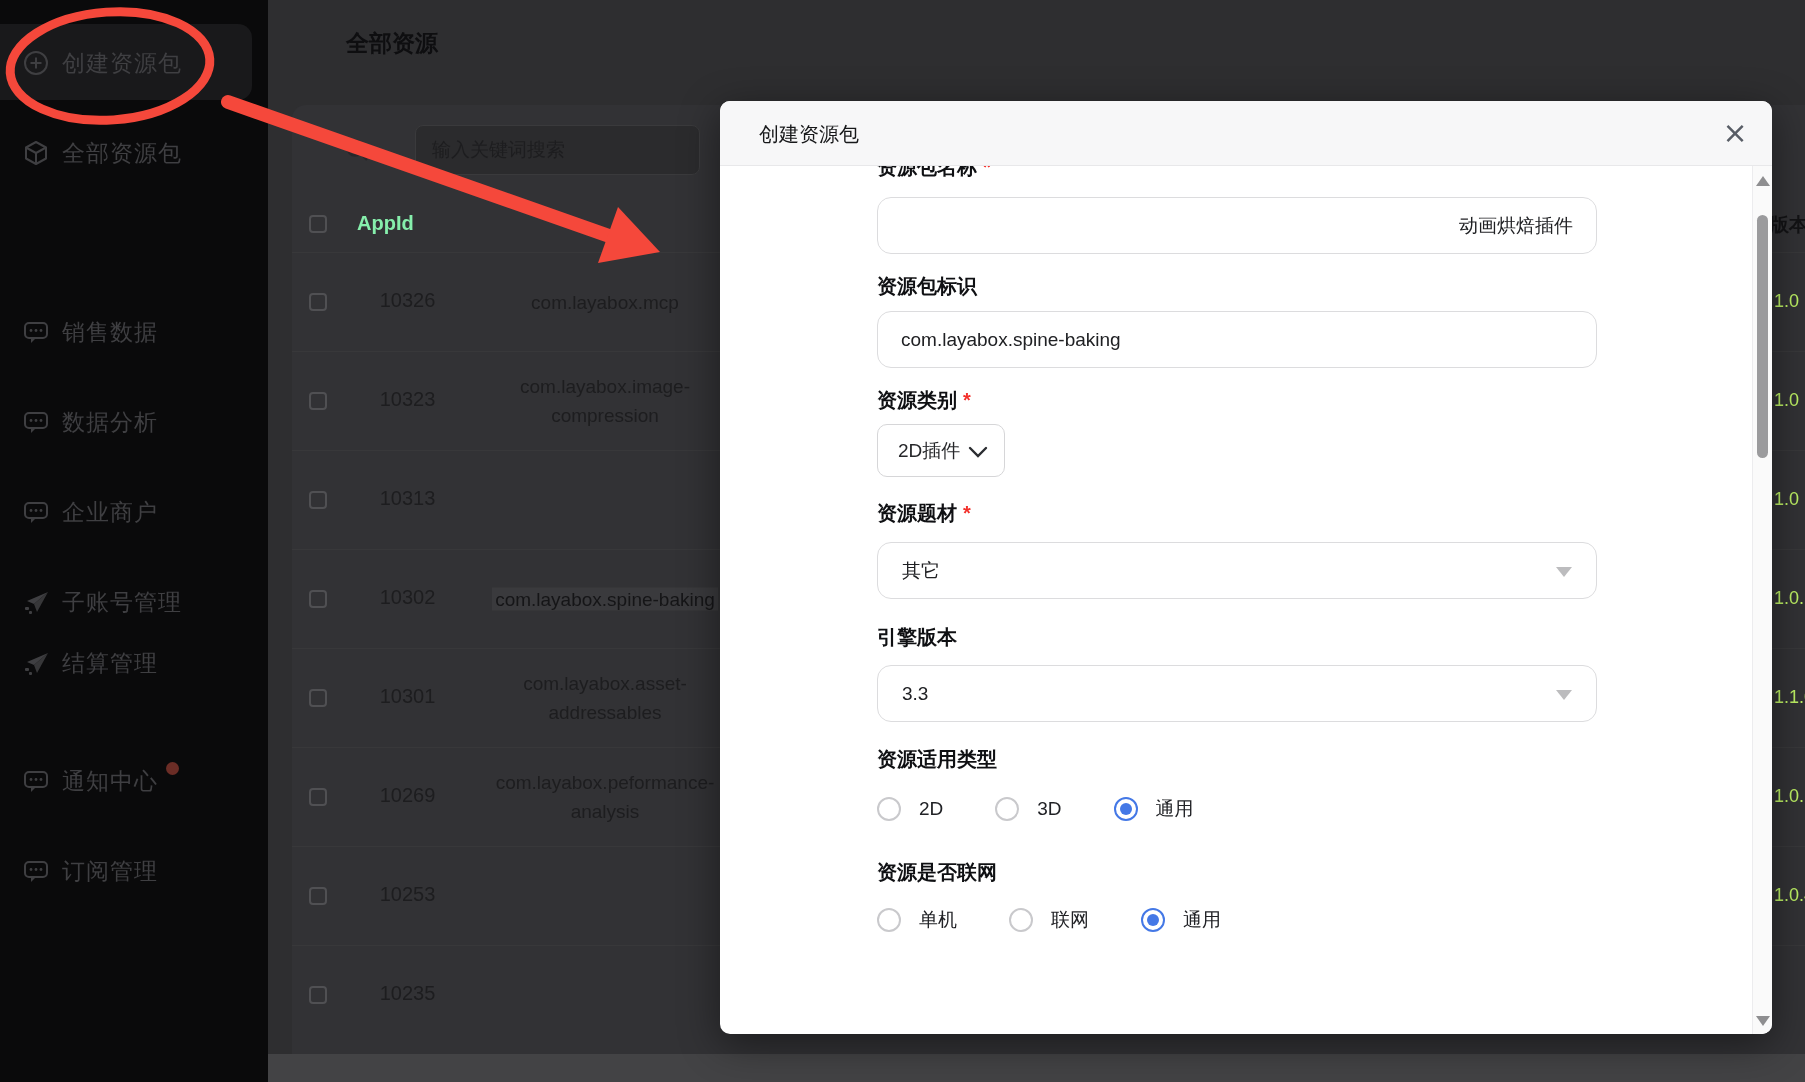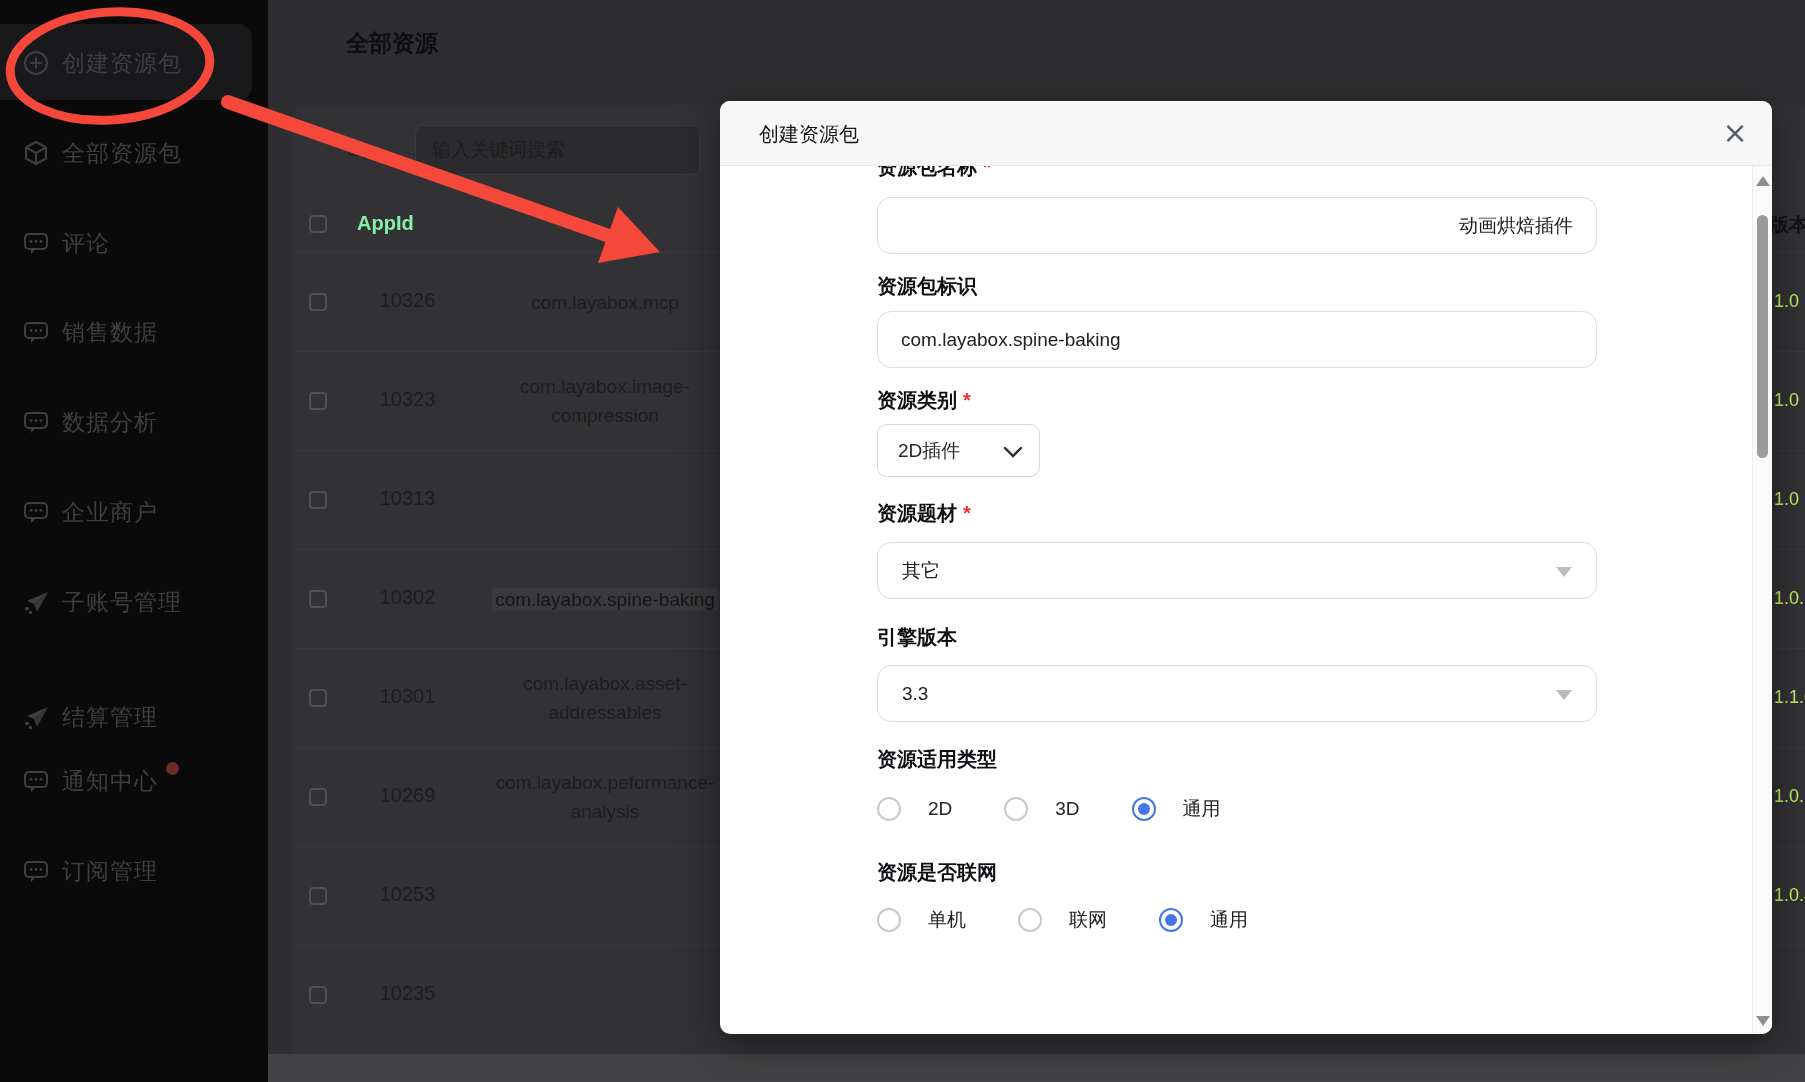--- a/index.html
+++ b/index.html
@@ -63,28 +63,28 @@
   .f-input { position:absolute; left:157px; width:720px; height:57px; border:1.5px solid #dcdcde;
              border-radius:14px; font-size:19px; color:#202124; padding:0 23px; outline:none;
              background:#fff; font-family:"Liberation Sans", sans-serif; }
   .f-select { position:absolute; left:157px; width:720px; height:57px; border:1.5px solid #dcdcde;
               border-radius:14px; background:#fff; }
   .f-select .val { position:absolute; left:24px; top:50%; transform:translateY(-50%);
                    font-size:19px; color:#202124; }
   .f-select .caret { position:absolute; right:24px; top:50%; margin-top:-4px; width:0; height:0;
                      border-left:8px solid transparent; border-right:8px solid transparent;
                      border-top:10px solid #bcbcbe; }
-  #category-dropdown { position:absolute; left:157px; width:163px; height:53px;
+  #category-dropdown { position:absolute; left:157px; width:128px; height:53px;
                        border:1.5px solid #d6d6d8; border-radius:10px; background:#fff; }
   #category-dropdown .val { position:absolute; left:20px; top:50%; transform:translateY(-50%);
                             font-size:19px; color:#26272a; }
   #category-dropdown svg { position:absolute; right:16px; top:50%; margin-top:-5px; display:block; }
 
   .radio-row { position:absolute; left:157px; display:flex; gap:52px; align-items:center; height:30px; }
-  .radio-item { display:flex; align-items:center; gap:27px; }
+  .radio-item { display:flex; align-items:center; gap:18px; }
   .radio-circle { width:24px; height:24px; border-radius:50%; border:2px solid #c9c9cc; background:#fff;
                   position:relative; }
   .radio-circle.on { border-color:#4478e6; }
   .radio-circle.on::after { content:""; position:absolute; left:50%; top:50%; width:12px; height:12px;
                             margin:-6px 0 0 -6px; border-radius:50%; background:#4478e6; }
   .radio-lbl { font-size:19px; color:#212226; }
 
   #modal-scrollbar { position:absolute; left:1032px; top:65px; width:20px; height:868px;
                      background:#fafafa; border-left:1px solid #ececee; }
   #sb-up { position:absolute; left:3px; top:10px; width:0; height:0;
@@ -118,32 +118,20 @@
     <div class="side-item" style="top: 108px;">
       <span class="icon">
         <svg viewBox="0 0 28 28" fill="none" stroke="currentColor" stroke-width="2" stroke-linejoin="round">
           <path d="M14 3 24 8.5 24 19.5 14 25 4 19.5 4 8.5Z"></path>
           <path d="M4 8.5 14 14 24 8.5"></path>
           <line x1="14" y1="14" x2="14" y2="25"></line>
         </svg>
       </span>
       <span class="lbl">全部资源包</span>
     </div>
-    <div class="side-item" style="top: 198px;">
-      <span class="icon">
-        <svg viewBox="0 0 28 28" fill="none" stroke="currentColor" stroke-width="2">
-          <rect x="3" y="5" width="22" height="15" rx="4"></rect>
-          <path d="M9 20 9 25 14 20" fill="currentColor" stroke="none"></path>
-          <circle cx="9" cy="12.5" r="1.4" fill="currentColor" stroke="none"></circle>
-          <circle cx="14" cy="12.5" r="1.4" fill="currentColor" stroke="none"></circle>
-          <circle cx="19" cy="12.5" r="1.4" fill="currentColor" stroke="none"></circle>
-        </svg>
-      </span>
-      <span class="lbl">评论</span>
-    </div>
     <div class="side-item" style="top: 287px;">
       <span class="icon">
         <svg viewBox="0 0 28 28" fill="none" stroke="currentColor" stroke-width="2">
           <rect x="3" y="5" width="22" height="15" rx="4"></rect>
           <path d="M9 20 9 25 14 20" fill="currentColor" stroke="none"></path>
           <circle cx="9" cy="12.5" r="1.4" fill="currentColor" stroke="none"></circle>
           <circle cx="14" cy="12.5" r="1.4" fill="currentColor" stroke="none"></circle>
           <circle cx="19" cy="12.5" r="1.4" fill="currentColor" stroke="none"></circle>
         </svg>
       </span>
@@ -177,21 +165,21 @@
       <span class="icon">
         <svg viewBox="0 0 28 28" fill="currentColor">
           <path d="M26 4 12 16 5 13 26 4Z"></path>
           <path d="M26 4 15 24 12 16Z" opacity=".85"></path>
           <rect x="3" y="19" width="4" height="3" rx="1"></rect>
           <rect x="7" y="23" width="3" height="3" rx="1"></rect>
         </svg>
       </span>
       <span class="lbl">子账号管理</span>
     </div>
-    <div class="side-item" style="top: 672px;">
+    <div class="side-item" style="top: 618px;">
       <span class="icon">
         <svg viewBox="0 0 28 28" fill="currentColor">
           <path d="M26 4 12 16 5 13 26 4Z"></path>
           <path d="M26 4 15 24 12 16Z" opacity=".85"></path>
           <rect x="3" y="19" width="4" height="3" rx="1"></rect>
           <rect x="7" y="23" width="3" height="3" rx="1"></rect>
         </svg>
       </span>
       <span class="lbl">结算管理</span>
     </div>

